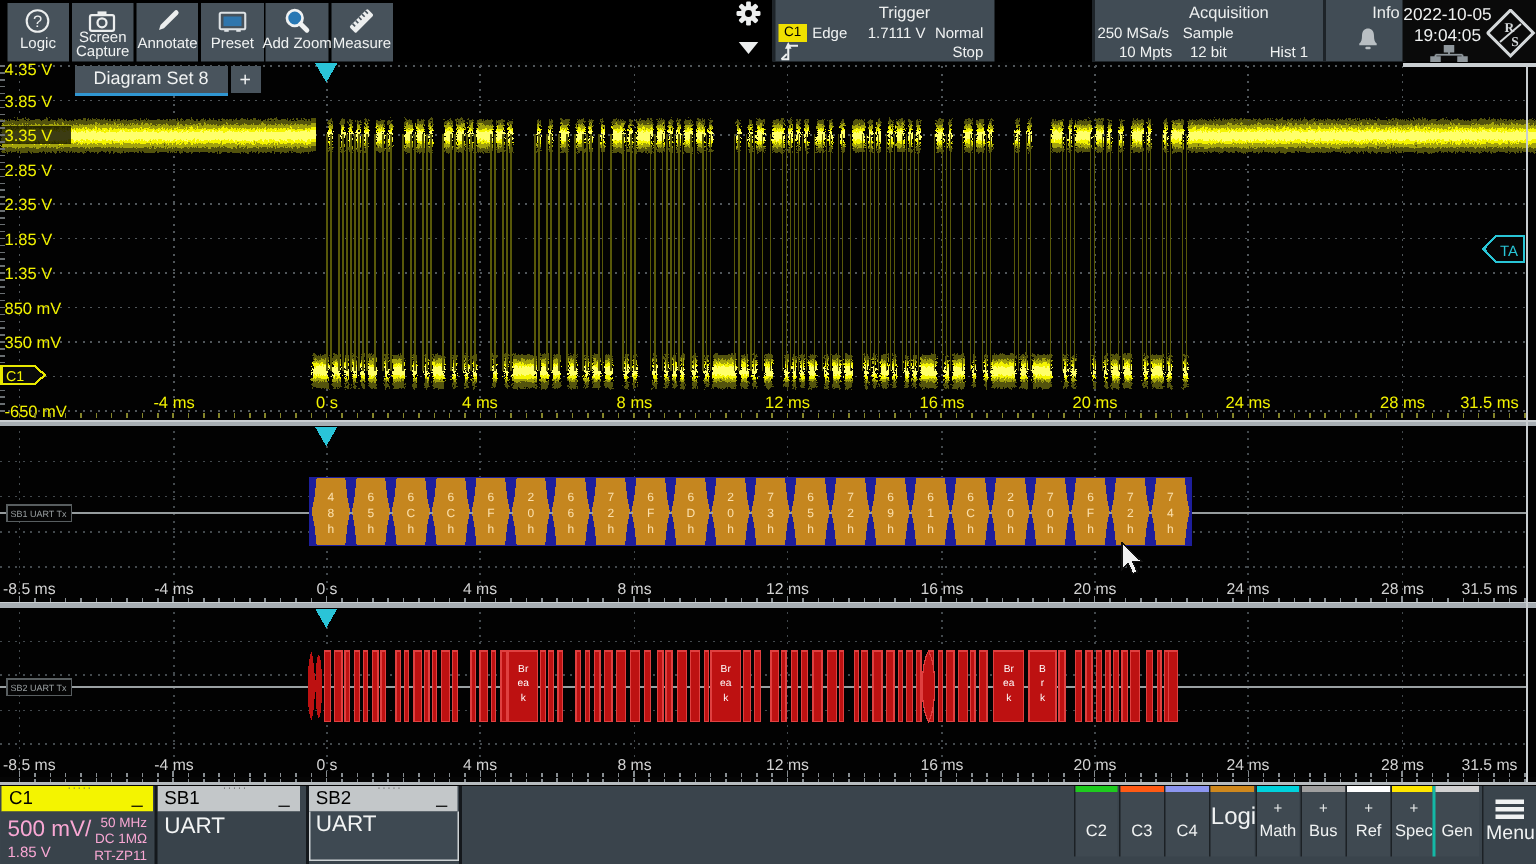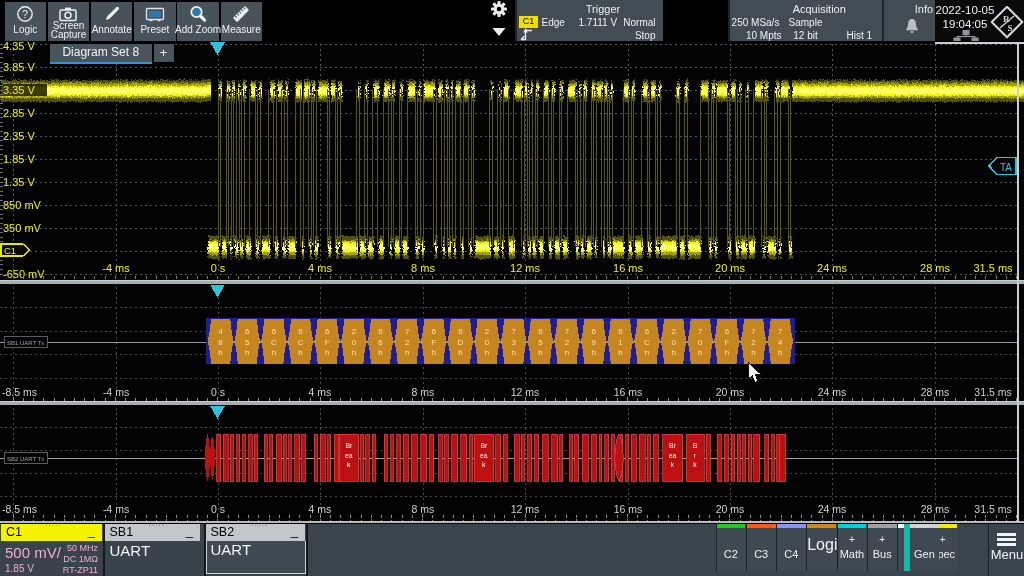--- a/index.html
+++ b/index.html
@@ -1629,21 +1629,21 @@
     <div class="abs" style="left:897.0px;top:0;width:28.8px;height:47px;background:#3f4951;border-left:1px solid #1c2125">
       <div style="position:absolute;left:0;top:0;width:100%;height:4px;background:#ffffff"></div>
       <div style="position:absolute;left:0;top:10px;width:100%;text-align:center;font-size:10px;color:#e8eaea">+</div>
       <div style="position:absolute;left:0;top:24px;width:100%;text-align:center;font-size:11px;color:#f0f2f2">Ref</div>
     </div>
     <div class="abs" style="left:927.2px;top:0;width:28.8px;height:47px;background:#3f4951;border-left:1px solid #1c2125">
       <div style="position:absolute;left:0;top:0;width:100%;height:4px;background:#ffe600"></div>
       <div style="position:absolute;left:0;top:10px;width:100%;text-align:center;font-size:10px;color:#e8eaea">+</div>
       <div style="position:absolute;left:0;top:24px;width:100%;text-align:center;font-size:11px;color:#f0f2f2">Spec</div>
     </div>
-    <div class="abs" style="left:904px;top:0;width:28.8px;height:47px;background:#3f4951;border-left:6px solid #14b8a6">
+    <div class="abs" style="left:955px;top:0;width:28.8px;height:47px;background:#3f4951;border-left:2px solid #14b8a6">
       <div style="position:absolute;left:0;top:0;width:100%;height:4px;background:#d2d2d2"></div>
       <div style="position:absolute;left:0;top:24px;width:100%;text-align:center;font-size:11px;color:#f0f2f2">Gen</div>
     </div>
     <div class="abs" style="left:988px;top:0;width:36px;height:52px;border-left:1px solid #1c2125">
       <div style="position:absolute;left:8px;top:9px;width:19px;height:2.8px;background:#f0f2f2"></div>
       <div style="position:absolute;left:8px;top:14px;width:19px;height:2.8px;background:#f0f2f2"></div>
       <div style="position:absolute;left:8px;top:19px;width:19px;height:2.8px;background:#f0f2f2"></div>
       <div style="position:absolute;left:0;top:23px;width:100%;text-align:center;font-size:13px;color:#f0f2f2">Menu</div>
     </div>
 </div>

